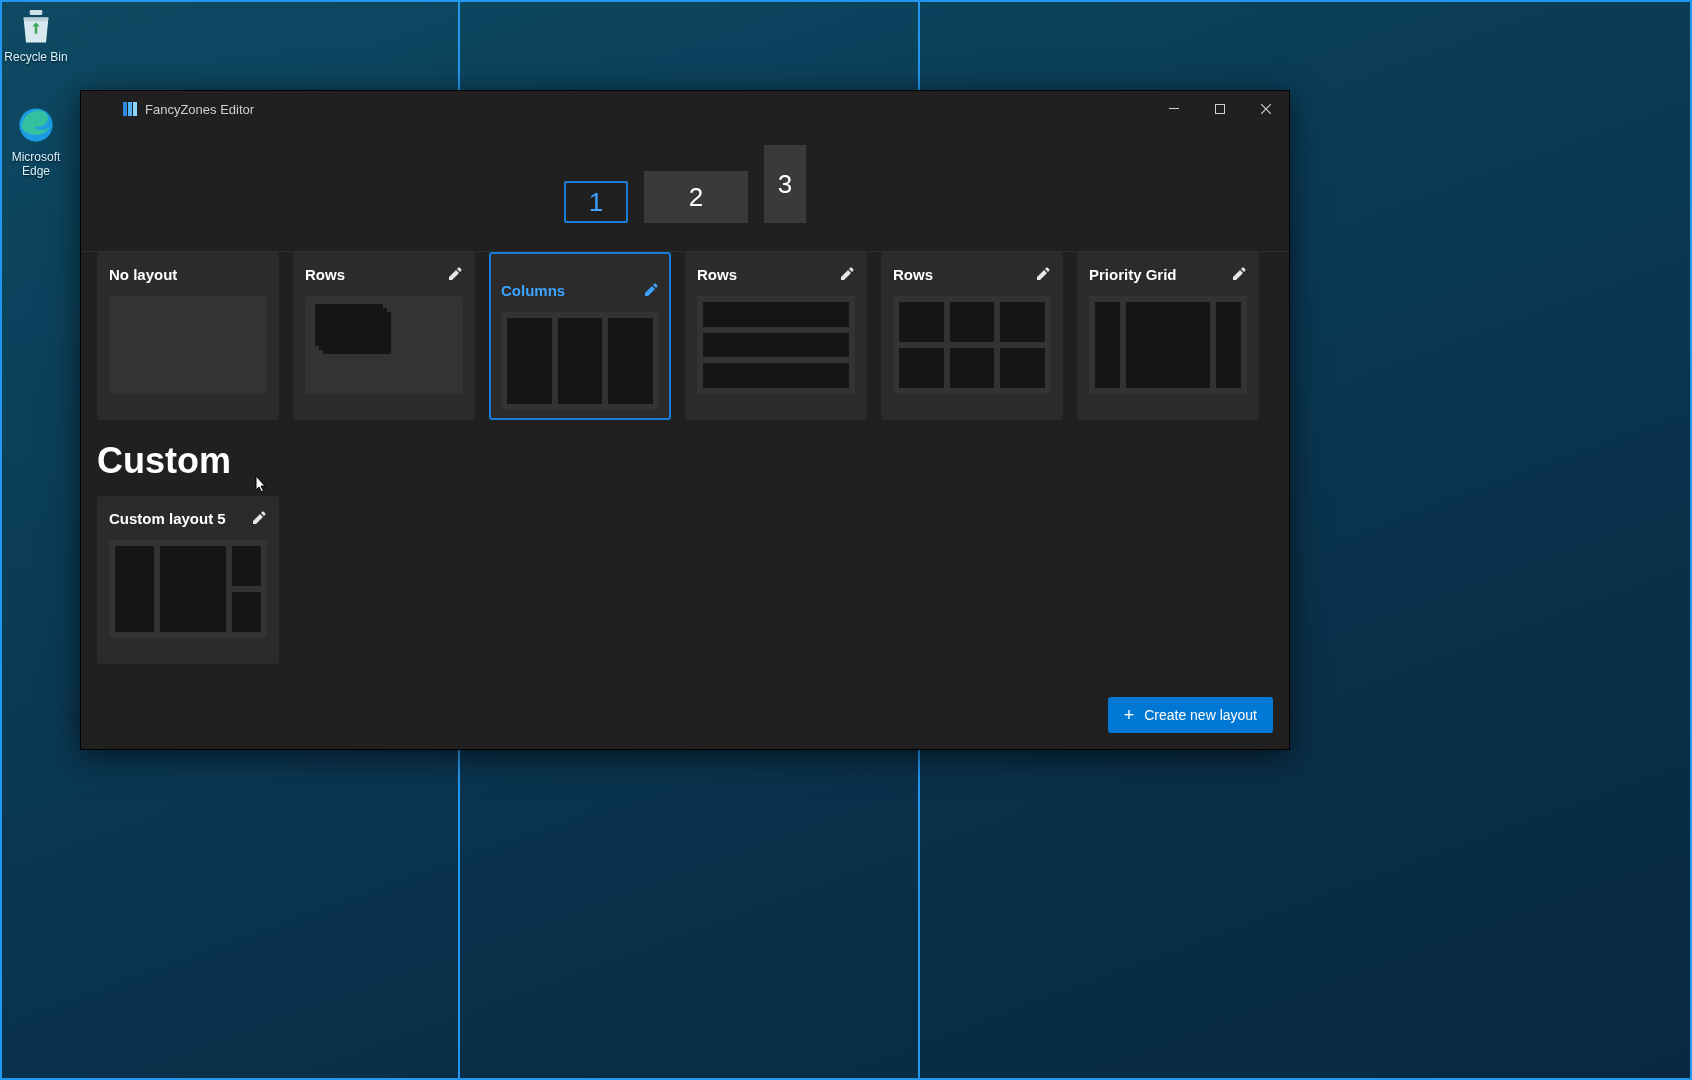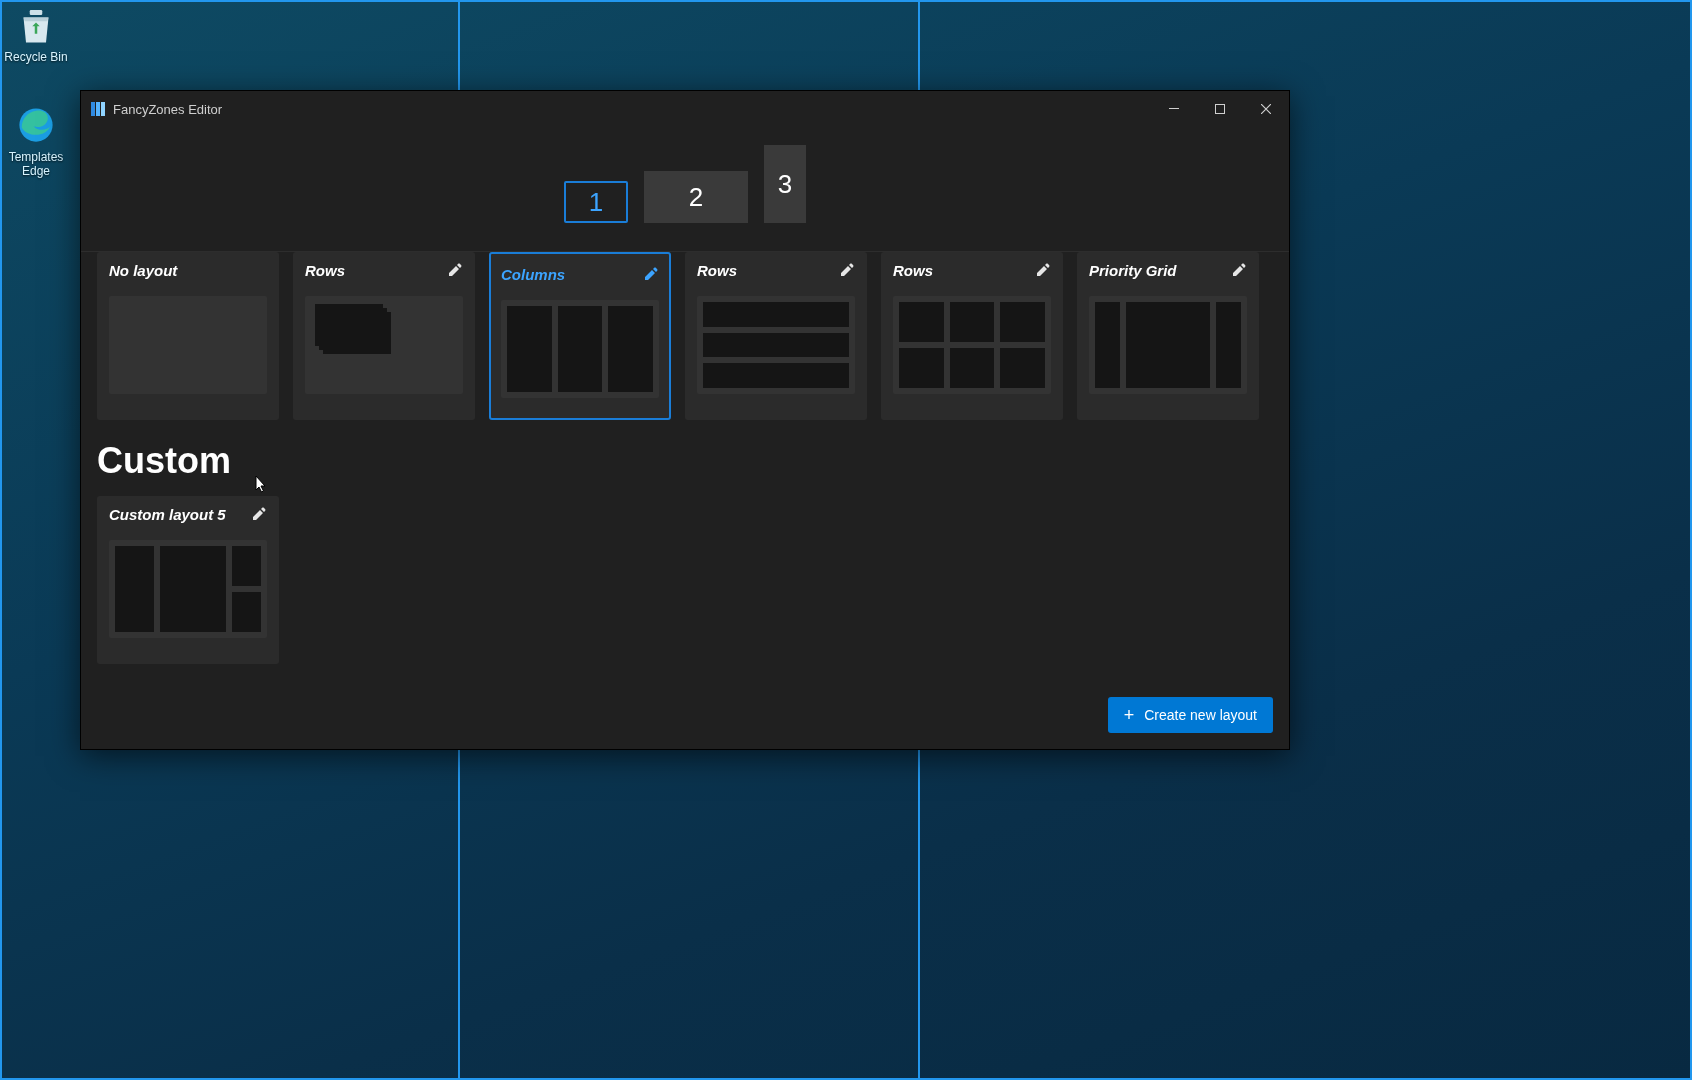--- a/index.html
+++ b/index.html
@@ -18,21 +18,21 @@
     .dicon { position:absolute; width:76px; text-align:center; color:#d7f4ff; font-size:12px; text-shadow:0 1px 2px rgba(0,0,0,.7); }
     .dicon .glyph { width:42px; height:42px; margin:0 auto 4px; display:flex; align-items:center; justify-content:center; }
     #recycle { left:-2px; top:4px; }
     #edge  { left:-2px; top:104px; }
 
     
     .window {
       position:absolute; left:80px; top:90px; width:1210px; height:660px;
       background:#202020; border:1px solid #000; box-shadow:0 6px 30px rgba(0,0,0,.6);
     }
-    .titlebar { height:36px; display:flex; align-items:center; color:#cfcfcf; font-size:13px; }
+    .titlebar { height:36px; display:flex; align-items:center; color:#cfcfcf; font-size:13px;margin-left:32px; }
     .titlebar .app-icon { width:14px; height:14px; margin:0 8px 0 10px; }
     .titlebar .spacer { flex:1; }
     .wbtn { width:46px; height:36px; display:flex; align-items:center; justify-content:center; color:#cfcfcf; }
 
     
     .monitors { display:flex; justify-content:center; align-items:flex-end; gap:16px; padding:18px 0 28px; border-bottom:1px solid #2d2d2d; }
     .mon { display:flex; align-items:center; justify-content:center; color:#fff; font-size:26px; }
     .mon.sel { width:64px; height:42px; background:#202020; border:2px solid #1a7dd7; color:#3ca4ff; border-radius:2px; }
     .mon.big { width:104px; height:52px; background:#3a3a3a; }
     .mon.sml { width:42px; height:78px; background:#3a3a3a; }
@@ -40,23 +40,23 @@
     .body { padding:0 16px 16px; }
     h2 { color:#fff; font-weight:600; margin:20px 0 14px; }
     h2.templates { font-size:26px; }
     h2.custom { font-size:36px; }
 
     .row { display:flex; gap:14px; }
     .card {
       width:182px; height:168px; background:#2b2b2b; border-radius:3px;
       padding:10px 12px; color:#fff; position:relative; cursor:pointer;
     }
-    .card.selected { border:2px solid #1a7dd7; padding:12px 10px; }
+    .card.selected { border:2px solid #1a7dd7; padding:24px 10px; }
     .card.selected .card-title { color:#3ca4ff; }
-    .card-header { display:flex; justify-content:space-between; align-items:flex-start; height:24px;font-style:italic; }
+    .card-header { display:flex; justify-content:space-between; align-items:center; height:24px; }
     .card-title { font-size:15px; font-weight:600; }
     .edit-icon { width:16px; height:16px; color:#e6e6e6; }
     .card.selected .edit-icon { color:#3ca4ff; }
 
     .preview { margin-top:10px; width:100%; height:98px; background:#333333; border-radius:2px; padding:6px; }
     .preview .inner { width:100%; height:100%; display:grid; gap:6px; }
     .cell { background:#151515; }
 
     
     .pv-focus { position:relative; }
@@ -108,21 +108,21 @@
     </div>
     <span>Recycle Bin</span>
   </div>
   <div id="edge" class="dicon">
     <div class="glyph">
       <svg viewBox="0 0 32 32" width="38" height="38">
           <circle cx="16" cy="16" r="14" fill="#1b9de2"></circle>
           <path d="M4 18c4 8 20 9 24-1-2 3-10 5-14 0 5 2 12-1 12-7 0-5-6-7-10-6C9 5 4 11 4 18z" fill="#34c1a0"></path>
         </svg>
     </div>
-    <span>Templates Edge</span>
+    <span>Microsoft Edge</span>
   </div>
 
   <div class="window">
     <div class="titlebar">
       <div class="app-icon">
         <svg viewBox="0 0 14 14" width="14" height="14">
             <rect x="0" y="0" width="4" height="14" fill="#2f8ae2"></rect>
             <rect x="5" y="0" width="4" height="14" fill="#55b3ff"></rect>
             <rect x="10" y="0" width="4" height="14" fill="#8fd3ff"></rect>
           </svg>

